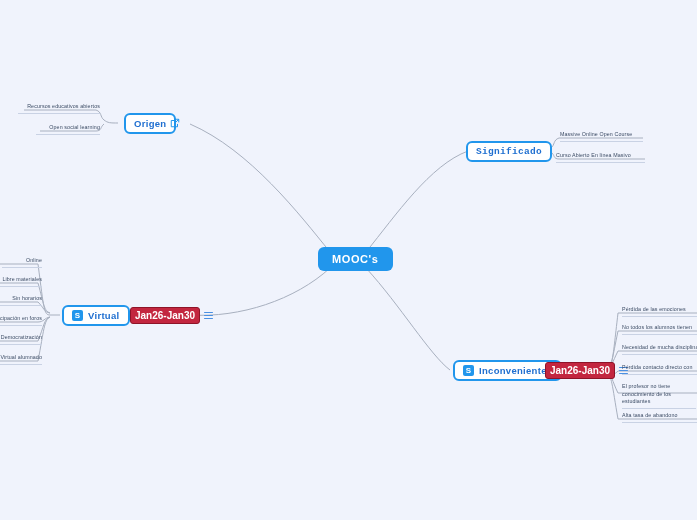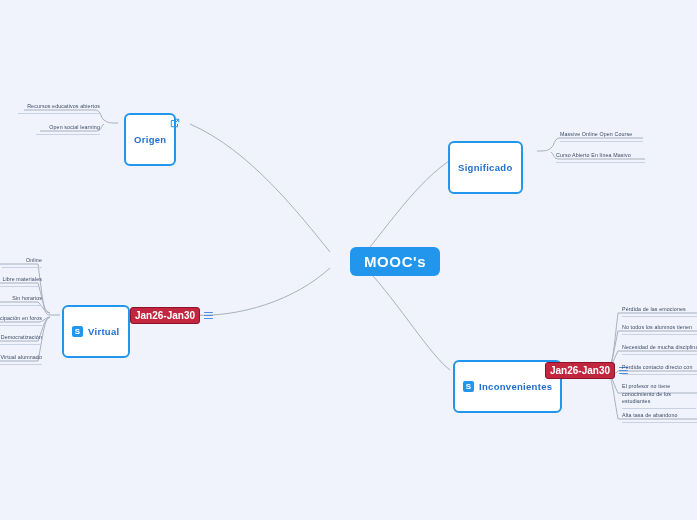--- a/index.html
+++ b/index.html
@@ -29,40 +29,39 @@
     pointer-events: none;
   }
 
   
   .central-node {
     position: absolute;
     left: 318px;
     top: 247px;
     background: #2196ec;
     color: #ffffff;
-    font-size: 15px;
+    font-size: 11px;
     font-weight: bold;
     letter-spacing: 0.6px;
     padding: 6px 14px;
     border-radius: 6px;
     white-space: nowrap;
     box-sizing: border-box;
-    margin-left: 32px;
   }
 
   
   .branch-node {
     position: absolute;
     display: flex;
     align-items: center;
     gap: 5px;
     background: #ffffff;
     border: 2px solid #2196ec;
     border-radius: 6px;
-    padding: 19px 8px;
+    padding: 3px 8px;
     box-sizing: border-box;
     white-space: nowrap;
   }
   .branch-node .label {
     color: #1f6fd0;
     font-size: 9.5px;
     font-weight: bold;
     letter-spacing: 0.3px;
   }
   .note-icon {
@@ -190,21 +189,21 @@
     <svg viewBox="0 0 16 16" width="10" height="10" fill="none" stroke="#2196ec" stroke-width="1.6">
       <path d="M9 2h5v5"></path>
       <path d="M14 2L7.5 8.5"></path>
       <path d="M12 9.5V14H2V4h4.5"></path>
     </svg>
   </span>
 
   <div class="leaf right-al" style="left:18px; top:103px; width:82px;">Recursos educativos abiertos</div>
   <div class="leaf right-al" style="left:36px; top:124px; width:64px;">Open social learning</div>
 
-  <div class="branch-node" style="left:448px; top:141px;">
+  <div class="branch-node" style="left:466px; top:141px;font-family:Liberation Mono, monospace;">
     <span class="label">Significado</span>
   </div>
 
   <div class="leaf" style="left:560px; top:131px; width:83px;">Massive Online Open Course</div>
   <div class="leaf" style="left:556px; top:152px; width:89px;">Curso Abierto En línea Masivo</div>
 
   <div class="branch-node" style="left:62px; top:305px;">
     <span class="note-icon">S</span>
     <span class="label">Virtual</span>
   </div>

